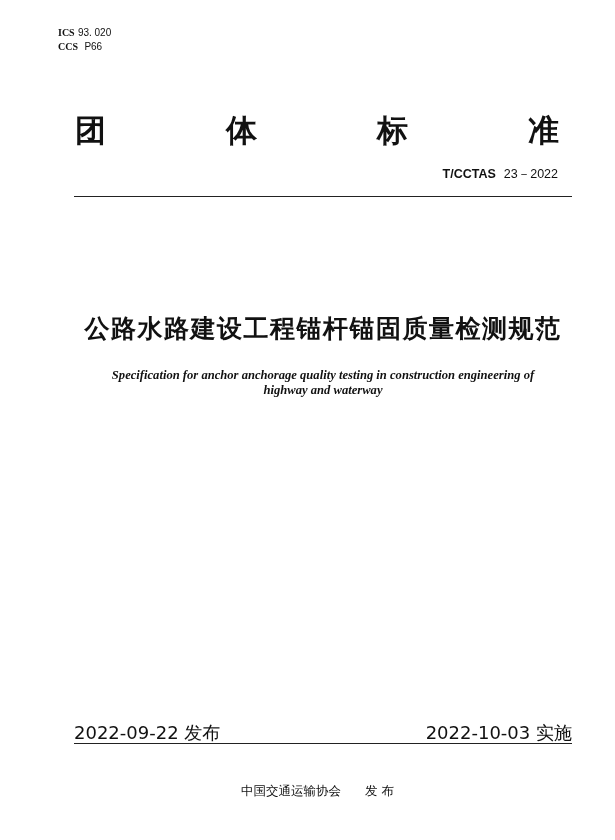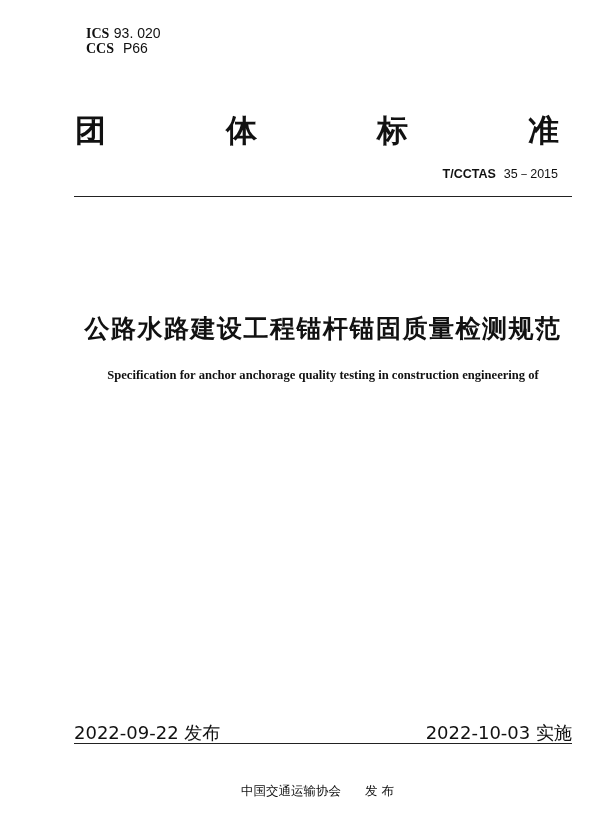--- a/index.html
+++ b/index.html
@@ -11,23 +11,23 @@
       width: 615px;
       height: 840px;
       position: relative;
       overflow: hidden;
       color: #111111;
       font-family: "DejaVu Sans", "Liberation Sans", sans-serif;
     }
     .abs { position: absolute; }
 
     .codes {
-      left: 86px;
+      left: 58px;
       top: 26px;
-      font-size: 14px;
+      font-size: 10px;
       line-height: 14px;
       color: #111;
     }
     .codes .row { white-space: pre; }
     .codes .lbl {
       font-family: "Liberation Serif", "DejaVu Serif", serif;
       font-weight: bold;
     }
     .codes .val {
       font-family: "Liberation Sans", "DejaVu Sans", sans-serif;
@@ -86,20 +86,21 @@
 
     .en-title {
       left: 70px;
       width: 506px;
       top: 368px;
       text-align: center;
       font-family: "Liberation Serif", "DejaVu Serif", serif;
       font-weight: bold;
       font-size: 12.6px;
       line-height: 15px;
+      font-style: italic;
     }
 
     .date-row {
       left: 74px;
       width: 498px;
       top: 725px;
       display: flex;
       justify-content: space-between;
       font-size: 18px;
       line-height: 16px;
@@ -126,28 +127,29 @@
   <div class="row"><span class="lbl">CCS</span>  <span class="val">P66</span></div>
 </div>
 
 <div class="abs big-title">
   <span>团</span>
   <span>体</span>
   <span>标</span>
   <span>准</span>
 </div>
 
-<div class="abs std-number"><span class="prefix">T/CCTAS</span>  <span class="num">35－2015</span></div>
+<div class="abs std-number"><span class="prefix">T/CCTAS</span>  <span class="num">23－2022</span></div>
 
 <div class="abs rule top"></div>
 
 <div class="abs cn-title">公路水路建设工程锚杆锚固质量检测规范</div>
 
 <div class="abs en-title">
   <div>Specification for anchor anchorage quality testing in construction engineering of</div>
+  <div>highway and waterway</div>
 </div>
 
 <div class="abs date-row">
   <span>2022-09-22 发布</span>
   <span>2022-10-03 实施</span>
 </div>
 
 <div class="abs rule bottom"></div>
 
 <div class="abs publisher"><span class="org">中国交通运输协会</span>      <span>发 布</span></div>

